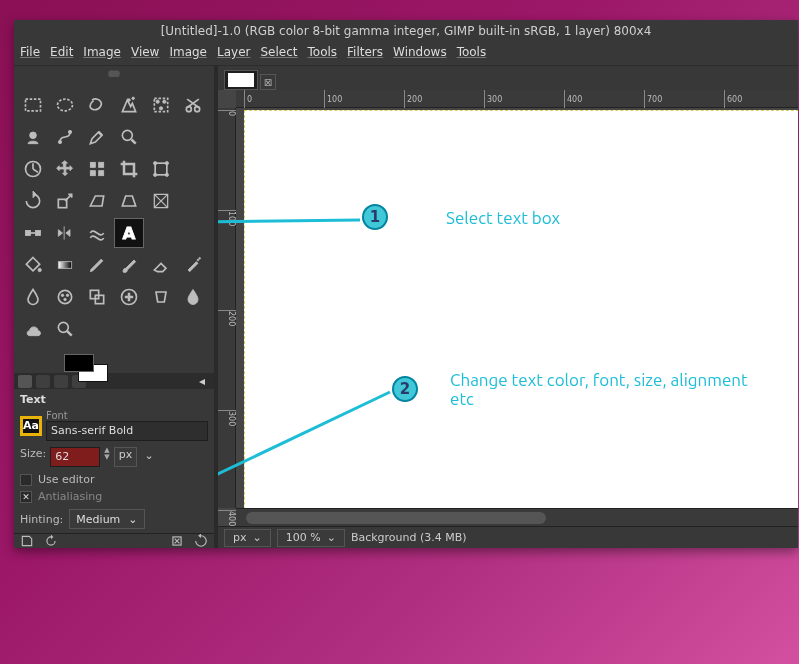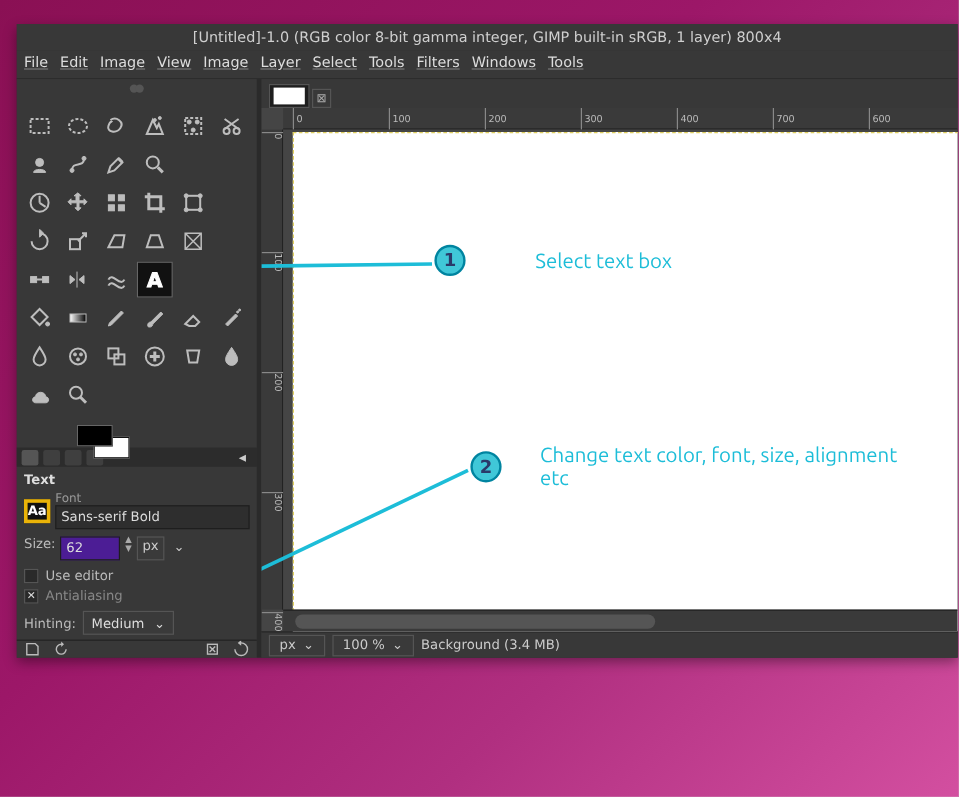--- a/index.html
+++ b/index.html
@@ -19,21 +19,21 @@
   .sw-fg { position:absolute; left:0; top:0; width:30px; height:18px; background:#000; border:1px solid #666;}
   .tabstrip { height: 18px; background: #2c2c2c; display:flex; align-items:center; gap:4px; padding:0 4px;}
   .tabstrip .tab { width:14px; height:13px; background:#3f3f3f; border-radius:2px;}
   .tabstrip .tab.on { background:#555;}
   .toolopt { padding: 4px 6px; font-size: 11px; color:#bbb; }
   .toolopt .hdr { font-weight: bold; color:#ddd; margin-bottom:4px; }
   .fontrow { display:flex; align-items:center; gap:4px; margin-bottom:6px;}
   .fontA { width:22px; height:20px; background:#111; color:#fff; display:flex; align-items:center; justify-content:center; font-weight:bold; border:3px solid #eab308; font-size:11px;}
   .fontfield { flex:1; height:20px; background:#2e2e2e; border:1px solid #1e1e1e; padding:2px 4px; color:#ddd; font-size:11px;}
   .sizerow { display:flex; align-items:flex-start; gap:4px; margin-bottom:6px;}
-  .sizefield { width:50px; height:20px; background:#4c1d95; border:1px solid #1e1e1e; padding:2px 4px; color:#ddd; font-size:11px;}
+  .sizefield { width:50px; height:20px; background:#7f1d1d; border:1px solid #1e1e1e; padding:2px 4px; color:#ddd; font-size:11px;}
   .unitbtn { height:20px; padding:0 4px; background:#3a3a3a; border:1px solid #555; color:#ccc; font-size:11px;}
   .chev { width:16px; height:16px; display:inline-flex; align-items:center; justify-content:center; color:#ccc;}
   .chkrow { display:flex; align-items:center; gap:6px; margin:4px 0; font-size:11px;}
   .chk { width:12px; height:12px; background:#2a2a2a; border:1px solid #555; display:inline-flex; align-items:center; justify-content:center; font-size:9px; color:#ddd;}
   .hintrow { display:flex; align-items:center; gap:6px; margin-top:6px;}
   .select { height:20px; background:#3a3a3a; border:1px solid #555; color:#ddd; padding:0 6px; font-size:11px; display:flex; align-items:center; gap:8px;}
   .optionbar { margin-top:auto; height:22px; display:flex; align-items:center; gap:10px; padding:0 6px; color:#bbb; border-top:1px solid #222;}
   .optionbar svg { width:14px; height:14px; fill:#bbb;}
   .divider { width:4px; background:#2a2a2a; }
   .right { flex:1; display:flex; flex-direction:column; background:#383838; position:relative;}

